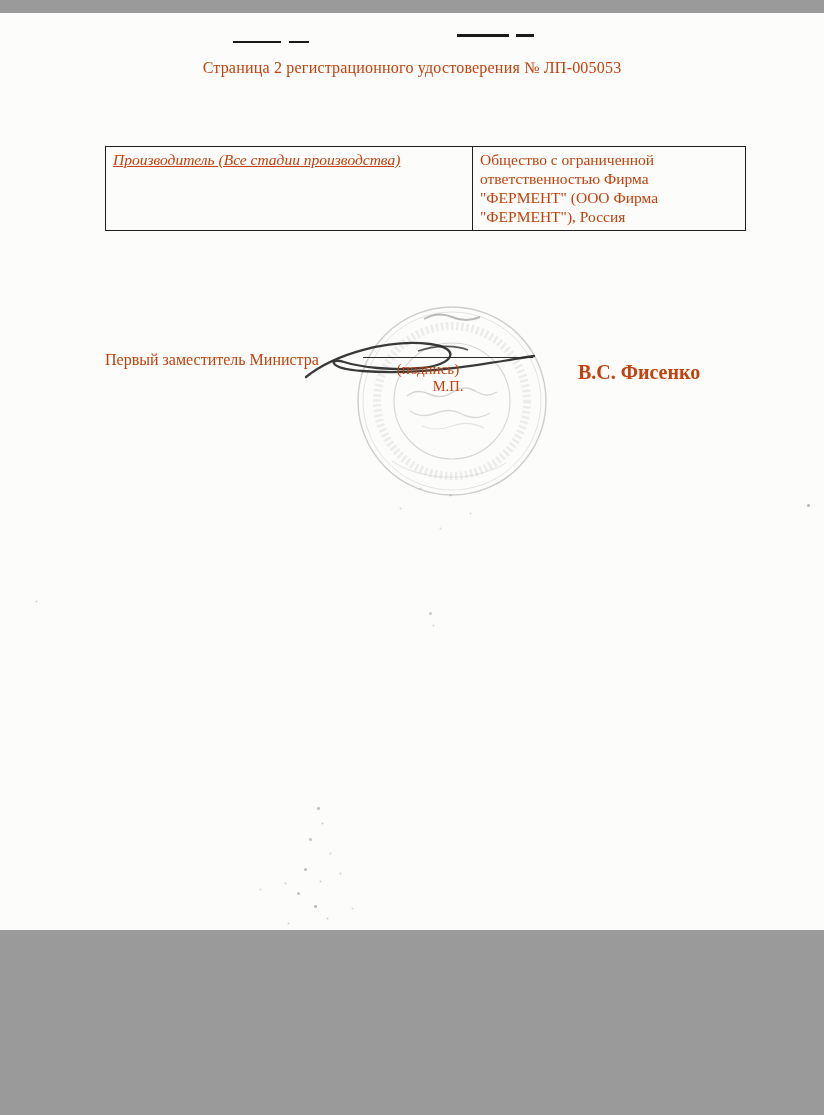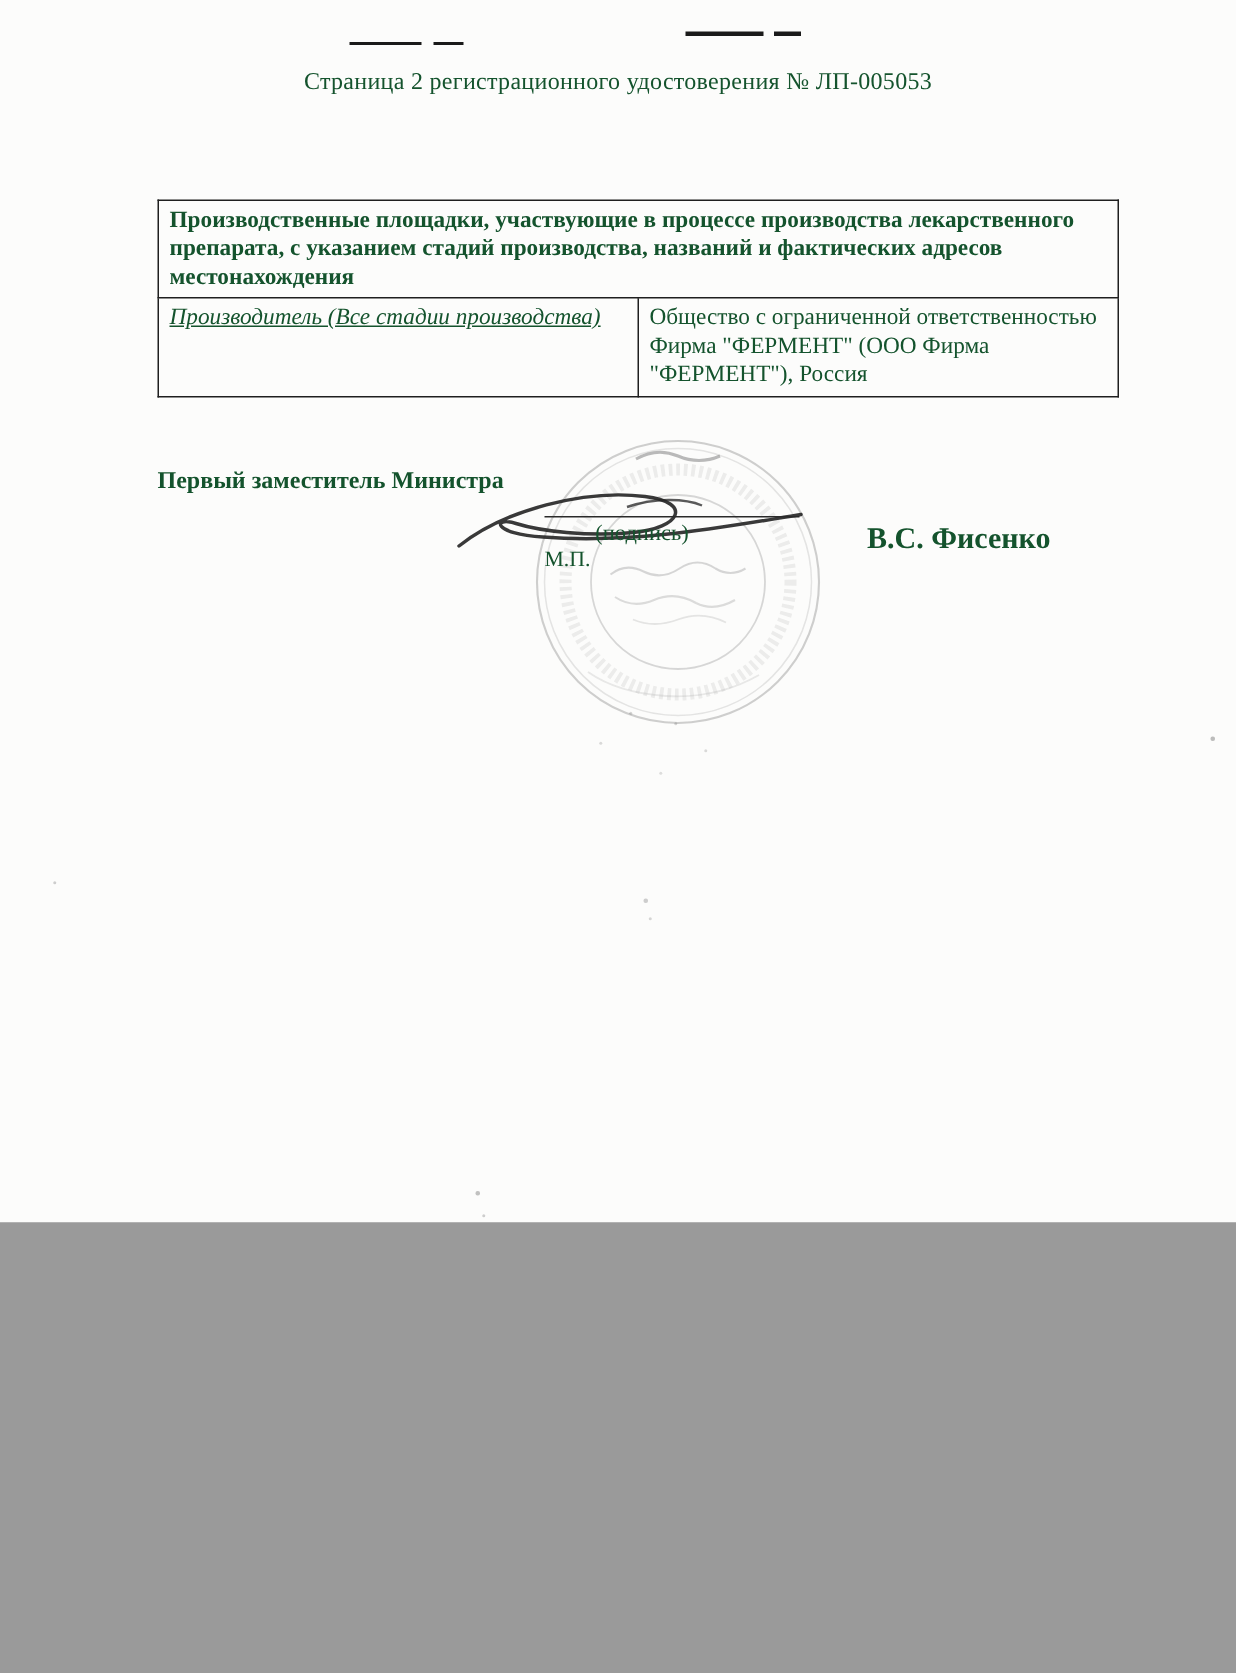--- a/index.html
+++ b/index.html
@@ -1,22 +1,22 @@
 <!DOCTYPE html>
 <html><head>
 <meta charset="utf-8">
 <style>
   html,body{margin:0;padding:0;background:#9a9a9a;}
   .page{
     position:relative;
-    width:824px;height:815px;
-    margin:0 auto;
+    width:824px;height:917px;
+    margin:13px auto;
     background:#fcfcfb;
     font-family:"Liberation Serif","DejaVu Serif",serif;
-    color:#14532d;
+    color:#c2410c;
     overflow:hidden;
   }
   
   .mark{position:absolute;background:#1a1a1a;height:2px;}
   .mark-a1{left:233px;top:28px;width:48px;}
   .mark-a2{left:289px;top:28px;width:20px;}
   .mark-b1{left:457px;top:21px;width:52px;height:3px;}
   .mark-b2{left:516px;top:21px;width:18px;height:3px;}
 
   .page-header{
@@ -41,25 +41,25 @@
   td.t-left{
     width:352px;
     font-style:italic;
     height:58px;
     text-decoration:underline;
   }
   td.t-right{}
   td.t-address{height:22px;}
 
   
-  .minister-title{position:absolute;left:105px;top:312px;font-weight:bold;font-size:16px;}
+  .minister-title{position:absolute;left:105px;top:338px;font-weight:normal;font-size:16px;}
   .official-name{position:absolute;left:578px;top:348px;font-weight:bold;font-size:20px;}
   .sig-line{position:absolute;left:363px;top:344px;width:170px;border-top:1.6px solid #2a2a2a;}
   .sig-caption{position:absolute;left:343px;top:348px;width:170px;text-align:center;font-size:15px;}
-  .seal-caption{position:absolute;left:363px;top:365px;width:170px;text-align:left;font-size:14.5px;}
+  .seal-caption{position:absolute;left:363px;top:365px;width:170px;text-align:center;font-size:14.5px;}
   .sig-svg{position:absolute;left:298px;top:318px;}
   .stamp-svg{position:absolute;left:352px;top:288px;opacity:.85;}
 
   
   .speck{
     position:absolute;left:0;top:0;width:1px;height:1px;border-radius:50%;
     background:transparent;
     box-shadow:
       318px 795px 0 1px rgba(40,40,40,.28),
       322px 810px 0 .5px rgba(40,40,40,.22),
@@ -102,23 +102,20 @@
   <div class="mark mark-a1"></div>
   <div class="mark mark-a2"></div>
   <div class="mark mark-b1"></div>
   <div class="mark mark-b2"></div>
 
   <div class="page-header">Страница 2 регистрационного удостоверения № ЛП-005053</div>
 
   <div class="table-wrap">
     <table class="reg-table">
       <tbody>
-          <tr>
-        <td colspan="2" class="t-title">Производственные площадки, участвующие в процессе производства лекарственного препарата, с указанием стадий производства, названий и фактических адресов местонахождения</td>
-      </tr>
       <tr>
         <td class="t-left">Производитель (Все стадии производства)</td>
         <td class="t-right">Общество с ограниченной ответственностью Фирма "ФЕРМЕНТ" (ООО Фирма "ФЕРМЕНТ"), Россия</td>
       </tr>
     </tbody>
       </table>
   </div>
 
   <svg class="stamp-svg" width="200" height="200" viewBox="0 0 200 200">
     <circle cx="100" cy="100" r="94" fill="none" stroke="#8f8f8f" stroke-width="1.4" opacity="0.5"></circle>

